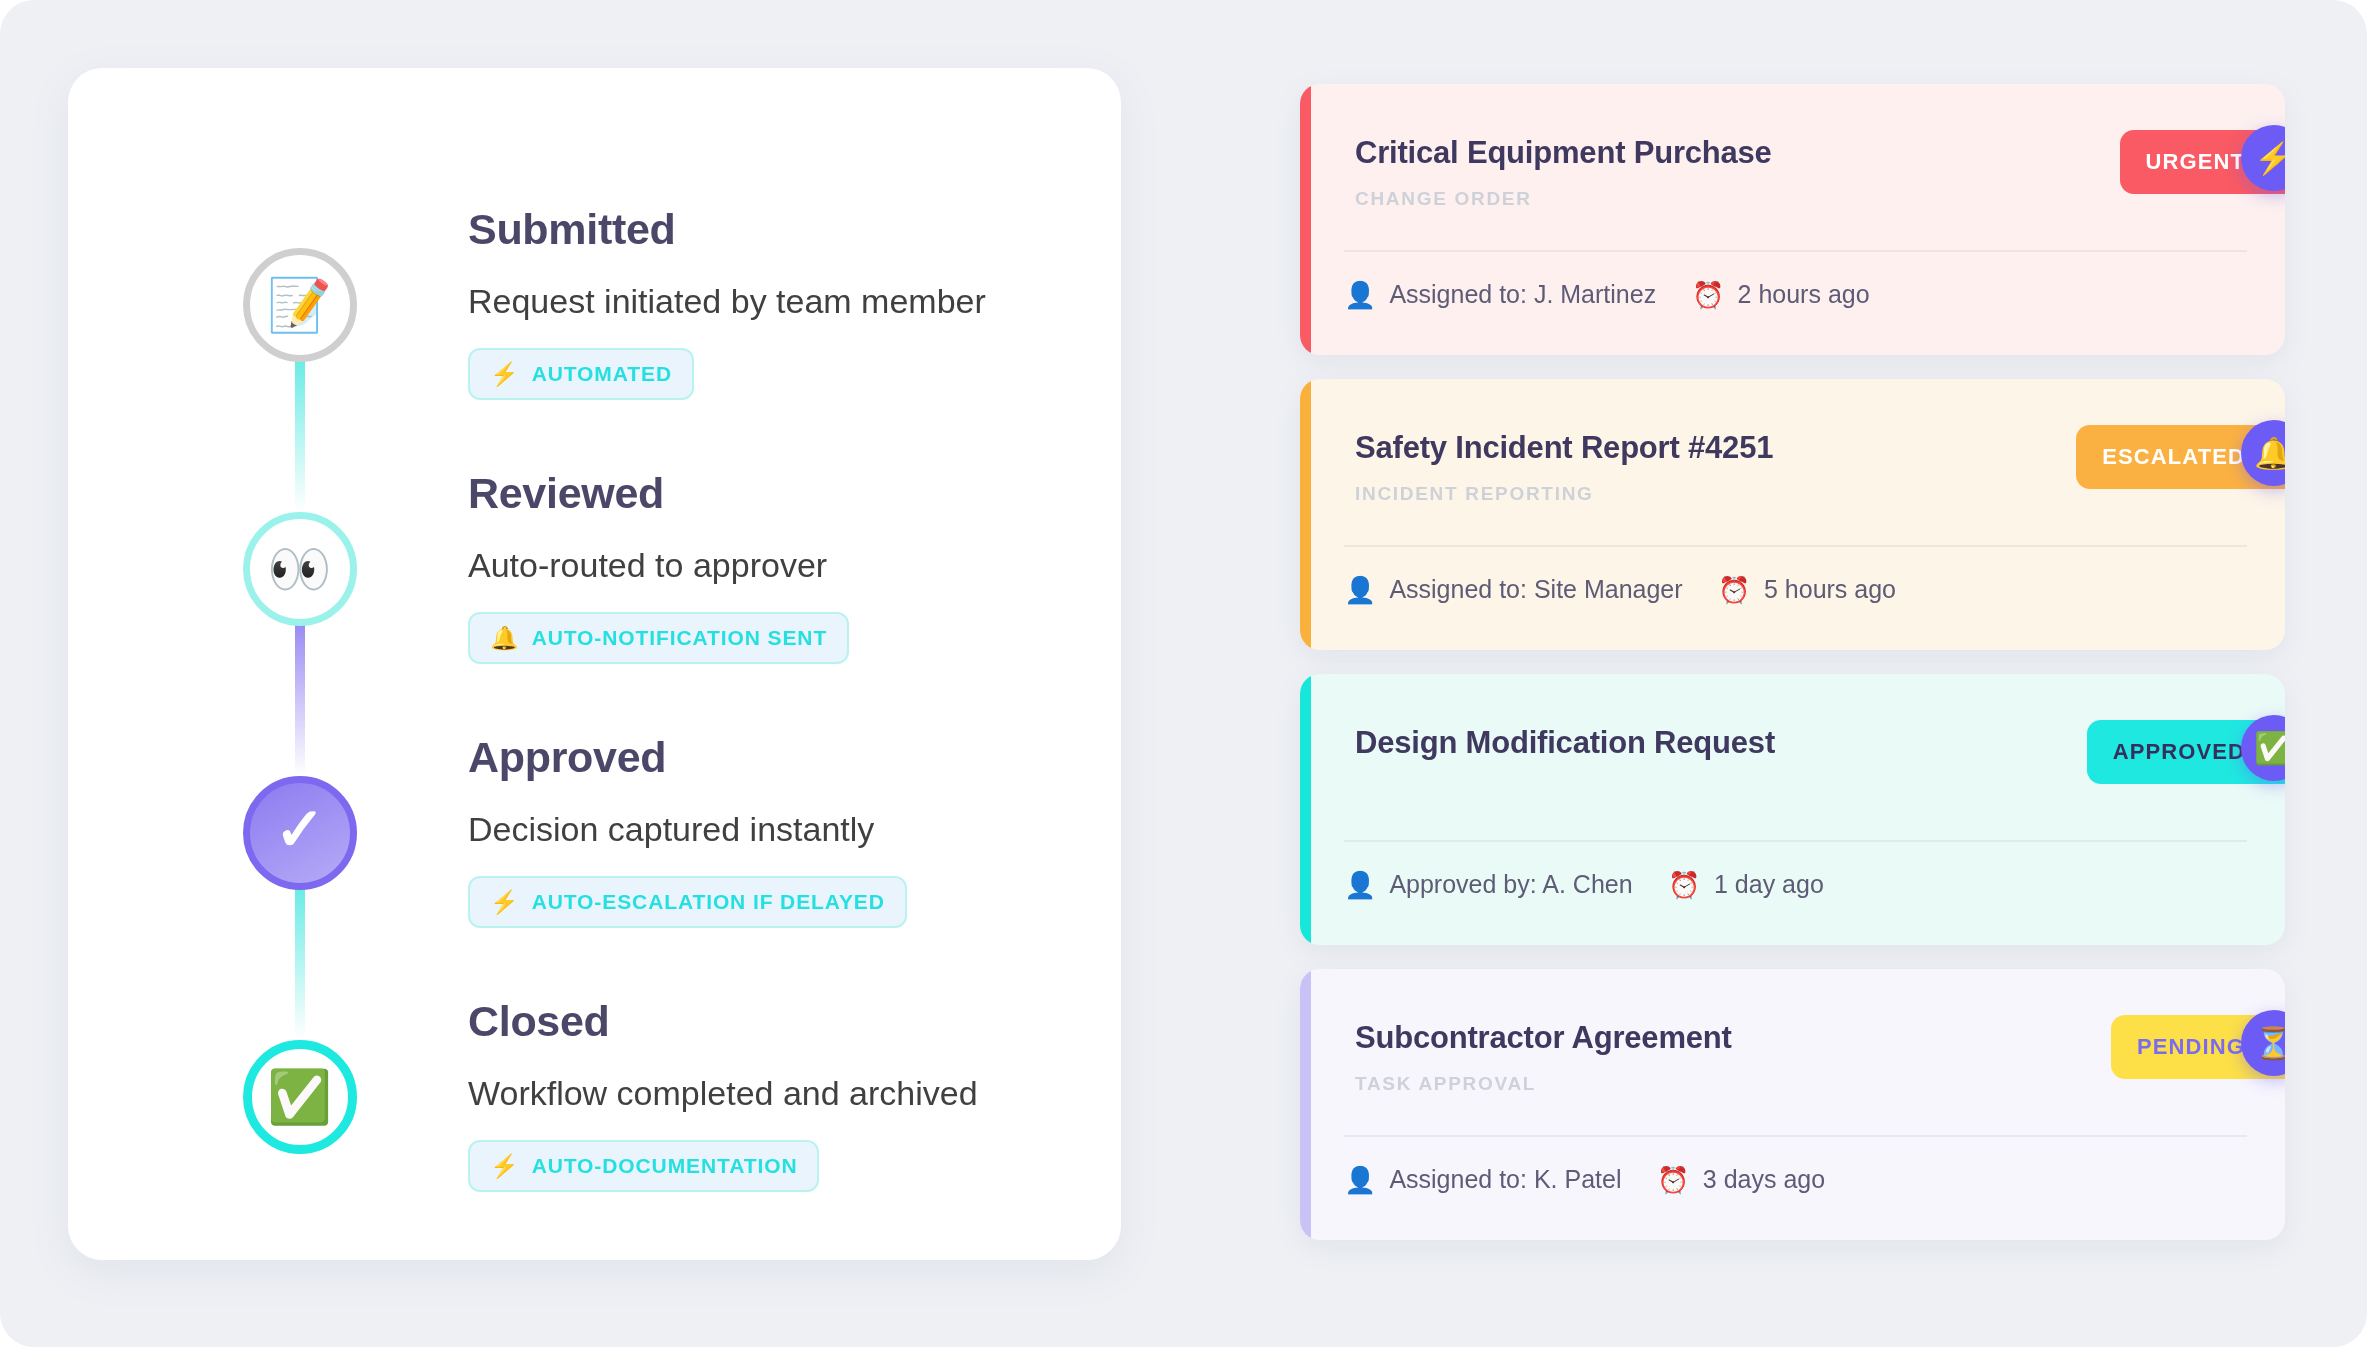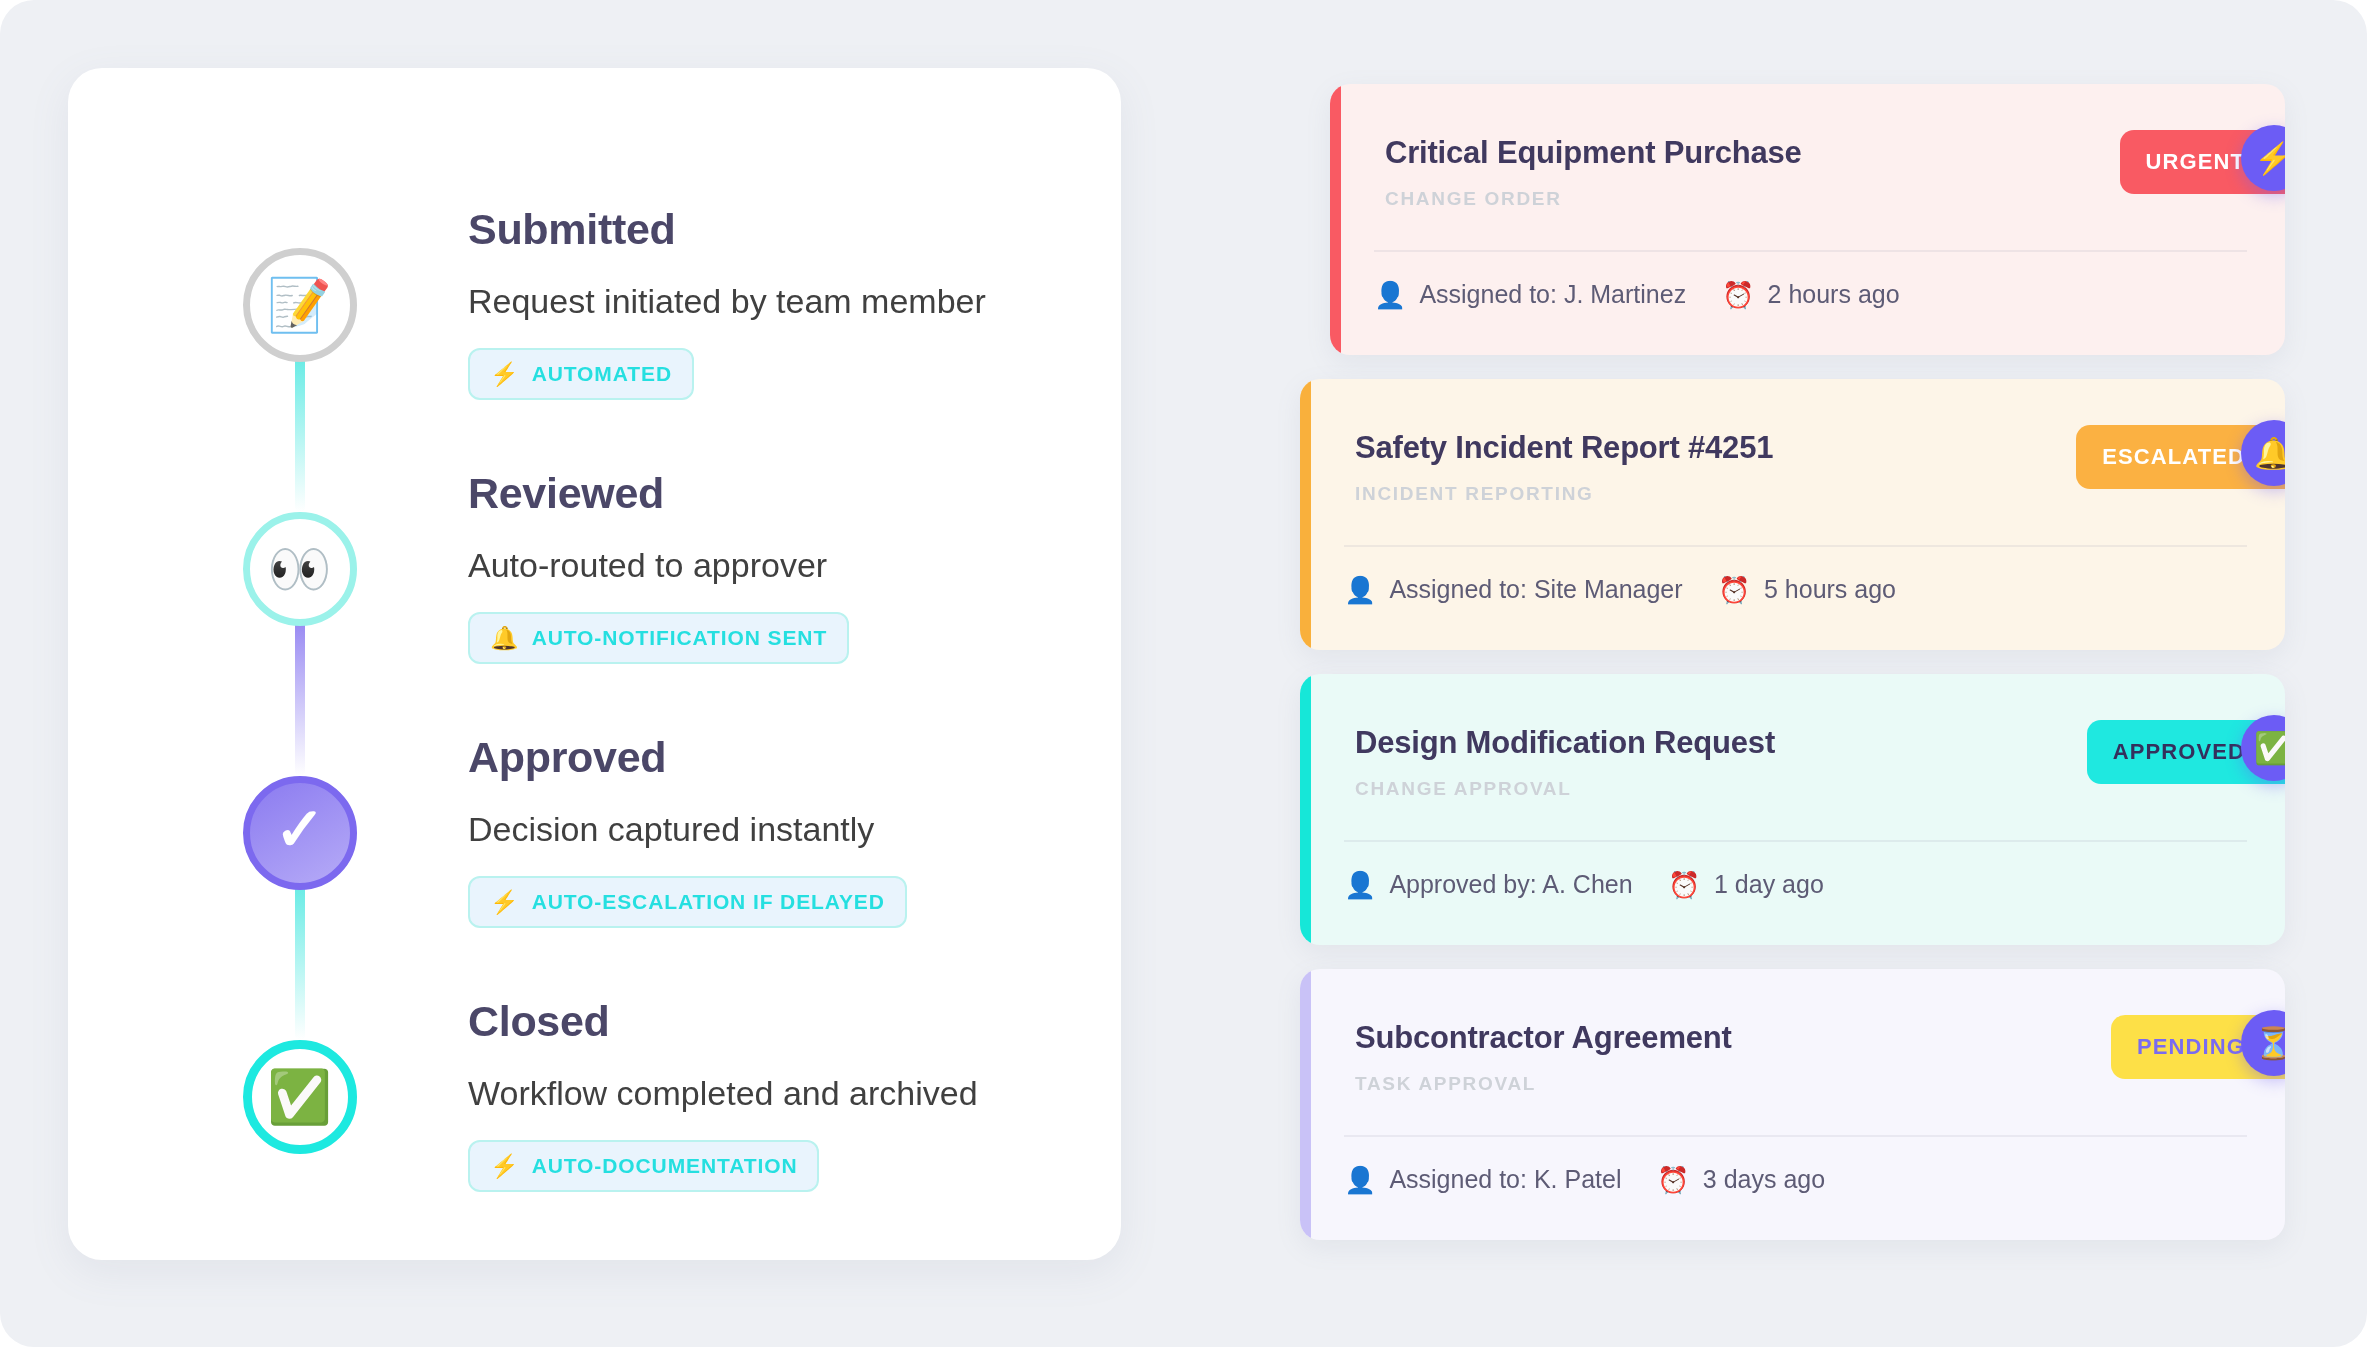--- a/index.html
+++ b/index.html
@@ -315,21 +315,21 @@
           </div>
           <div class="step-body"><div class="step-title">Closed</div><div class="step-desc">Workflow completed and archived</div><div class="auto-badge">
               <span class="ab-icon">⚡</span>
               <span class="ab-text">AUTO-DOCUMENTATION</span>
             </div></div>
         </div>
       </div>
   </div>
 
   <div id="cards-panel">
-      <div class="req-card" style="background: rgb(253, 240, 239); margin-left: 30px;">
+      <div class="req-card" style="background: rgb(253, 240, 239);">
         <div class="accent" style="background: rgb(249, 90, 99);"></div>
         <div class="card-rule"></div>
         <div class="card-inner">
           <div class="card-title">Critical Equipment Purchase</div>
           <div class="card-sub">CHANGE ORDER</div>
           <div class="status-pill" style="background: rgb(249, 90, 99); color: rgb(255, 255, 255);">
             <span>URGENT</span>
             <span class="pill-icon">
               <span>⚡</span>
             </span>
@@ -368,21 +368,20 @@
             <span class="m-icon">⏰</span>
             <span>5 hours ago</span>
           </div>
         </div>
       </div>
       <div class="req-card" style="background: rgb(234, 250, 247);">
         <div class="accent" style="background: rgb(22, 231, 216);"></div>
         <div class="card-rule"></div>
         <div class="card-inner">
           <div class="card-title">Design Modification Request</div>
-          <div class="card-sub">CHANGE APPROVAL</div>
           <div class="status-pill" style="background: rgb(31, 232, 224); color: rgb(52, 48, 92);">
             <span>APPROVED</span>
             <span class="pill-icon">
               <span>✅</span>
             </span>
           </div>
         </div>
         <div class="card-meta">
           <div class="meta-item">
             <span class="m-icon">👤</span>

